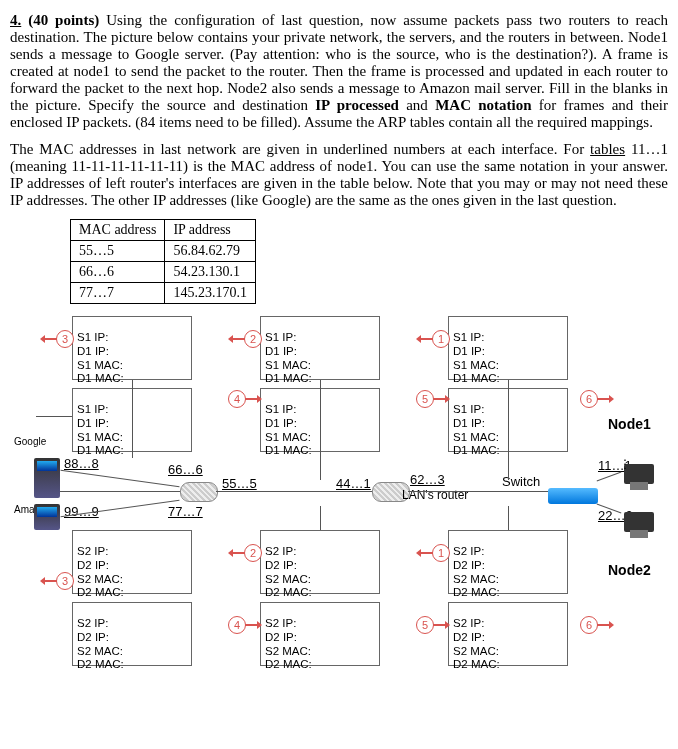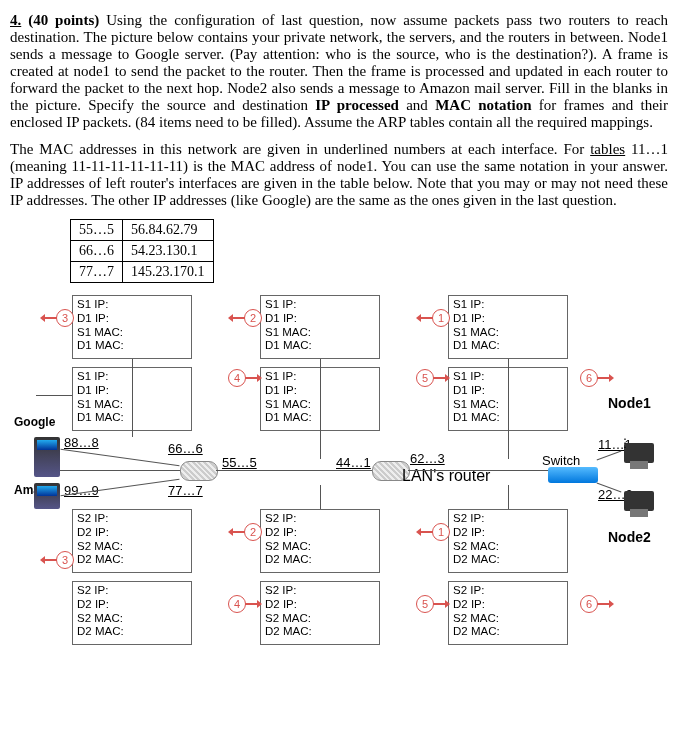--- a/index.html
+++ b/index.html
@@ -37,21 +37,21 @@
     margin-left: 10px;
     font-family: Arial, sans-serif;
     font-size: 11.5px;
   }
   .box {
     position: absolute;
     border: 1px solid #666;
     background: #fff;
     width: 120px;
     height: 64px;
-    padding: 2px 4px;
+    padding: 14px 4px;
     box-sizing: border-box;
     line-height: 1.2;
   }
   .box div { white-space: nowrap; }
   .num {
     position: absolute;
     width: 16px; height: 16px;
     border-radius: 50%;
     border: 1.5px solid #d9534f;
     color: #d9534f;
@@ -93,21 +93,21 @@
   .srv {
     position:absolute; width:26px; height:40px;
     background:linear-gradient(#333,#558);
     border-radius:2px;
   }
   .srv::before {
     content:""; position:absolute; left:3px; right:3px; top:3px; height:10px;
     background:linear-gradient(#2ae,#039);
   }
   .nodelabel { position:absolute; font-weight:bold; font-size:14px; }
-  .glabel { position:absolute; font-weight:bold; font-size:12px; }
+  .glabel { position:absolute; font-weight:normal; font-size:10px; }
   .switch {
     position:absolute; width:50px; height:16px;
     background:linear-gradient(#5bf,#07d); border-radius:3px;
   }
   .pc {
     position:absolute; width:30px; height:20px; background:#333; border-radius:2px;
   }
   .pc::after { content:""; position:absolute; left:6px; top:18px; width:18px; height:8px; background:#777; }
   .ant { position:absolute; font-size:12px; }
 </style>
@@ -118,28 +118,32 @@
   <span class="bold under">4.</span>
   <span class="bold"> <span>(40 points)</span> </span>
   <span>Using the configuration of last question, now assume packets pass two routers to reach destination. The picture below contains your private network, the servers, and the routers in between. Node1 sends a message to Google server. (Pay attention: who is the source, who is the destination?). A frame is created at node1 to send the packet to the router. Then the frame is processed and updated in each router to forward the packet to the next hop. Node2 also sends a message to Amazon mail server. Fill in the blanks in the picture. Specify the source and destination</span>
   <span class="bold"> <span>IP processed</span> </span>
   <span>and</span>
   <span class="bold"> <span>MAC notation</span> </span>
   <span>for frames and their enclosed IP packets. (84 items need to be filled). Assume the ARP tables contain all the required mappings.</span>
 </div>
 
 <div class="para">
-  <span>The MAC addresses in this network are given in underlined numbers at each interface. For</span>
+  <span>The MAC addresses in last network are given in underlined numbers at each interface. For</span>
   <span> <span class="under">tables</span> </span>
   <span>11…1</span>
   <span>(meaning 11-11-11-11-11-11) is the MAC address of node1. You can use the same notation in your answer. IP addresses of left router's interfaces are given in the table below. Note that you may or may not need these IP addresses. The other IP addresses (like Google) are the same as the ones given in the last question.</span>
 </div>
 
 <table class="addr">
   <tbody>
+      <tr>
+    <th>MAC address</th>
+    <th>IP address</th>
+  </tr>
   <tr>
     <td>55…5</td>
     <td>56.84.62.79</td>
   </tr>
   <tr>
     <td>66…6</td>
     <td>54.23.130.1</td>
   </tr>
   <tr>
     <td>77…7</td>
@@ -208,33 +212,33 @@
   <div class="mac" style="left:44px; top:188px;">99…9</div>
 
   <div class="mac" style="left:148px; top:146px;">66…6</div>
   <div class="router" style="left:160px; top:166px;"></div>
   <div class="mac" style="left:148px; top:188px;">77…7</div>
   <div class="mac" style="left:202px; top:160px;">55…5</div>
 
   <div class="mac" style="left:316px; top:160px;">44…1</div>
   <div class="router" style="left:352px; top:166px;"></div>
   <div class="mac" style="left:390px; top:156px;">62…3</div>
-  <div style="position:absolute; left:382px; top:172px; font-size:16px;">LAN's router</div>
-
-  <div style="position:absolute; left:482px; top:158px; font-size:13px;margin-left:40px;">Switch</div>
+  <div style="position:absolute; left:382px; top:172px; font-size:12px;">LAN's router</div>
+
+  <div style="position:absolute; left:482px; top:158px; font-size:13px;">Switch</div>
   <div class="switch" style="left:528px; top:172px;"></div>
 
   <div class="mac" style="left:578px; top:142px;">11…1</div>
   <div class="pc" style="left:604px; top:148px;"></div>
   <div class="ant" style="left:599px; top:141px;">⋮</div>
   <div class="nodelabel" style="left:588px; top:100px;">Node1</div>
 
   <div class="mac" style="left:578px; top:192px;">22…2</div>
   <div class="pc" style="left:604px; top:196px;"></div>
-  <div class="nodelabel" style="left:588px; top:234px;">Node2</div>
+  <div class="nodelabel" style="left:588px; top:246px;">Node2</div>
 
   <div class="wire" style="left:40px; top:175px; width:120px;"></div>
   <div class="wire" style="left:196px; top:175px; width:156px;"></div>
   <div class="wire" style="left:388px; top:175px; width:140px;"></div>
   <div class="wire" style="left:576px; top:160px; width:26px; transform:rotate(-20deg);"></div>
   <div class="wire" style="left:576px; top:192px; width:26px; transform:rotate(20deg);"></div>
   <div class="wire" style="left:40px; top:162px; width:120px; transform:rotate(8deg);"></div>
   <div class="wire" style="left:40px; top:192px; width:120px; transform:rotate(-8deg);"></div>
 
   <div class="wire-v" style="left:112px; top:64px; height:78px;"></div>

